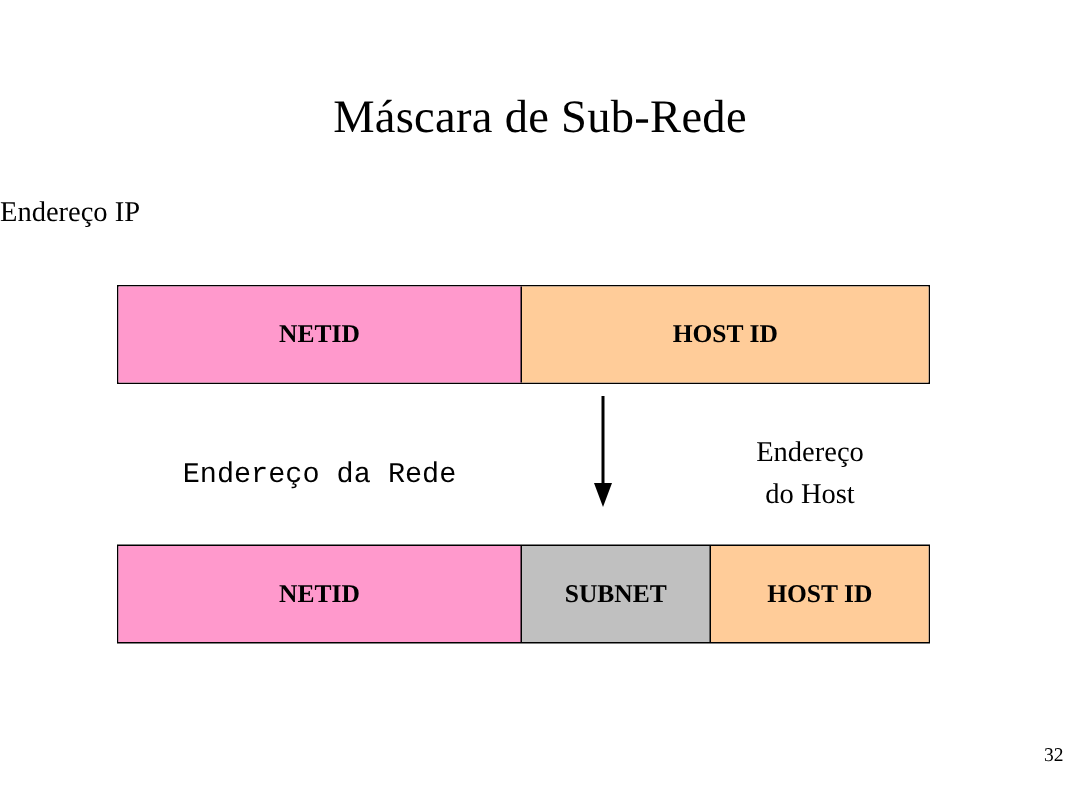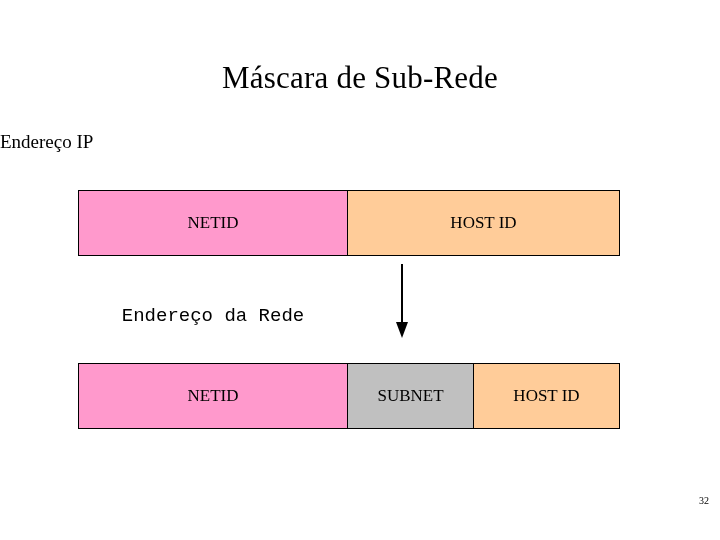--- a/index.html
+++ b/index.html
@@ -45,21 +45,21 @@
     width: 542px;
     height: 66px;
     display: flex;
     box-sizing: border-box;
     border: 1px solid #000000;
   }
   .cell {
     display: flex;
     align-items: center;
     justify-content: center;
-    font-weight: normal;
+    font-weight: bold;
     font-size: 17px;
     box-sizing: border-box;
   }
   .cell-netid-top {
     width: 269px;
     background: #ff99cc;
     border-right: 1px solid #000000;
   }
   .cell-hostid-top {
     flex: 1;
@@ -127,39 +127,43 @@
     top: 458px;
     width: 542px;
     text-align: center;
     font-size: 19px;
   }
 
   .page-number {
     position: absolute;
     right: 57px;
     top: 495px;
-    font-size: 10px;
+    font-size: 13px;
   }
 </style>
 </head>
 <body>
 
 <div class="slide">
 
   <div class="title">Máscara de Sub-Rede</div>
 
   <div class="subtitle-ip">Endereço IP</div>
 
   <div class="bar-top">
     <div class="cell cell-netid-top">NETID</div>
     <div class="cell cell-hostid-top">HOST ID</div>
   </div>
 
   <div class="label-rede">Endereço da Rede</div>
 
+  <div class="label-host">
+    <div>Endereço</div>
+    <div>do Host</div>
+  </div>
 
   <svg class="arrow" viewBox="0 0 20 76">
     <line x1="10" y1="0" x2="10" y2="62" stroke="#000000" stroke-width="2"></line>
     <polygon points="10,74 4,58 16,58" fill="#000000"></polygon>
   </svg>
 
   <div class="bar-bottom">
     <div class="cell cell-netid-bot">NETID</div>
     <div class="cell cell-subnet">SUBNET</div>
     <div class="cell cell-hostid-bot">HOST ID</div>

